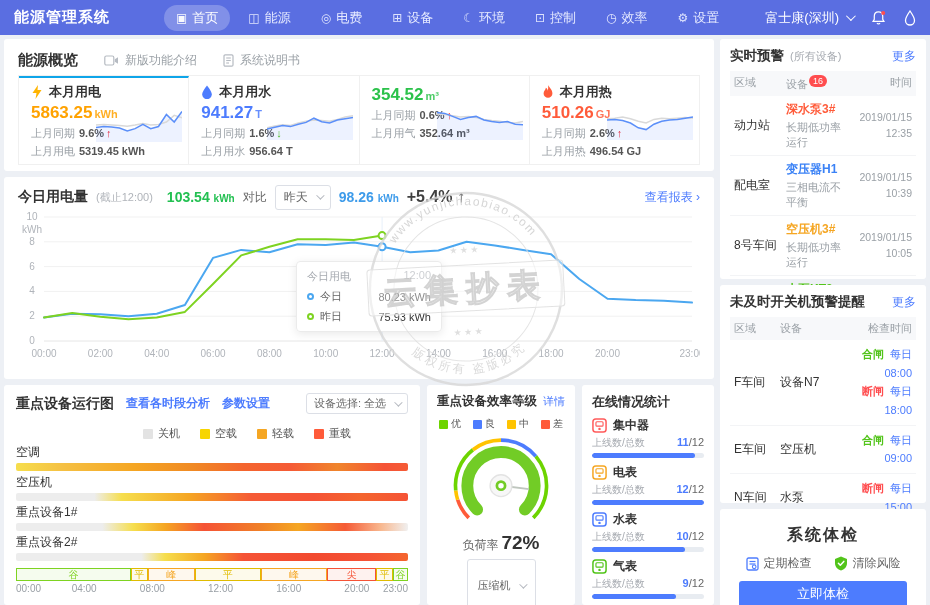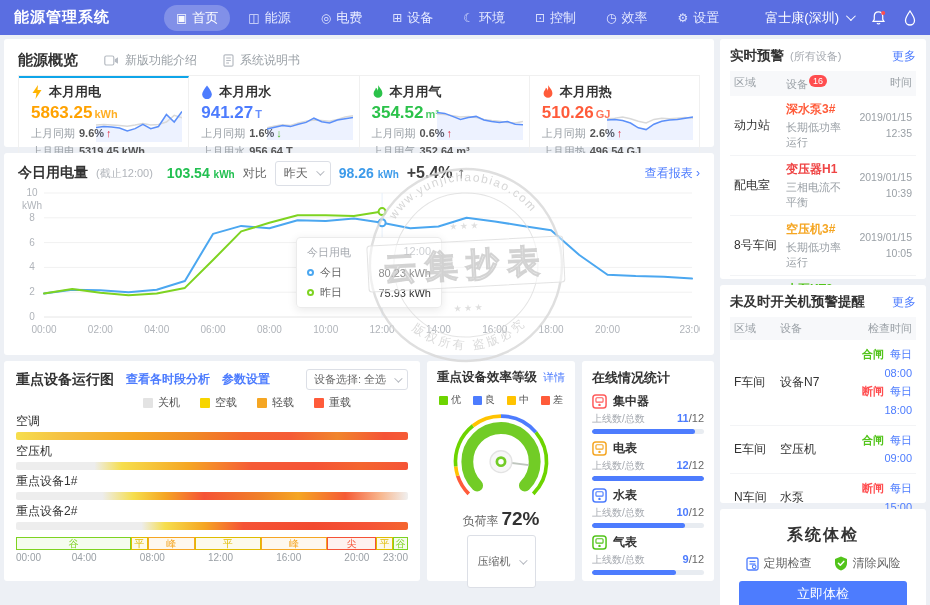--- a/index.html
+++ b/index.html
@@ -14,21 +14,21 @@
 .nav-ico{font-size:12px;opacity:.95;}
 .nav-right{display:flex;align-items:center;gap:18px;}
 .tenant{display:flex;align-items:center;font-size:13px;cursor:pointer;}
 .chev{width:7px;height:7px;border-right:1.5px solid #fff;border-bottom:1.5px solid #fff;transform:rotate(45deg) translateY(-2px);margin-left:7px;}
 
 .content{display:flex;gap:6px;padding:4px;}
 .col-left{width:710px;display:flex;flex-direction:column;gap:6px;}
 .col-right{width:206px;display:flex;flex-direction:column;gap:6px;}
 .panel{background:#fff;border-radius:3px;}
 
-.ov-panel{height:108px;padding:8px 14px;}
+.ov-panel{height:132px;padding:8px 14px;}
 .ov-head{display:flex;align-items:center;gap:26px;height:26px;}
 .ov-title{font-size:15px;font-weight:bold;}
 .ov-tab{display:flex;align-items:center;gap:6px;color:#9AA0A6;font-size:12px;cursor:pointer;}
 .cards{display:flex;border:1px solid #F0F0F0;height:90px;margin-top:2px;}
 .card{flex:1;position:relative;padding:7px 12px;border-right:1px solid #F0F0F0;overflow:hidden;}
 .card:last-child{border-right:none;}
 .card.active{border-top:2px solid #0ea5e9;padding-top:5px;}
 .card-head{display:flex;align-items:center;gap:6px;font-size:13px;font-weight:bold;color:#333;}
 .card-val{margin-top:2px;font-size:17px;font-weight:bold;}
 .card-val .unit{font-size:11px;font-weight:bold;margin-left:2px;opacity:.85;}
@@ -56,21 +56,21 @@
 .tt-dot{width:7px;height:7px;border-radius:50%;border:2px solid;background:#fff;margin-right:6px;}
 .tt-val{margin-left:auto;color:#333;}
 .watermark{position:absolute;left:362px;top:12px;z-index:6;pointer-events:none;opacity:.8;transform:rotate(-3deg);}
 
 .bottom-row{display:flex;gap:7px;height:220px;}
 .run-panel{width:416px;padding:8px 12px;}
 .rp-head{display:flex;align-items:center;gap:12px;}
 .rp-title{font-size:14px;font-weight:bold;white-space:nowrap;}
 .rp-link{color:#4D7CFE;font-size:12px;font-weight:bold;cursor:pointer;white-space:nowrap;}
 .rp-sel{margin-left:auto;padding:2px 7px;font-size:11px;}
-.run-legend{display:flex;gap:20px;justify-content:center;margin:5px 0 0 70px;}
+.run-legend{display:flex;gap:20px;justify-content:center;margin:12px 0 0 70px;}
 .leg-item{display:flex;align-items:center;gap:5px;font-size:11px;color:#555;}
 .leg-sw{width:10px;height:10px;border-radius:1px;}
 .run-row-label{font-size:12px;color:#333;margin-top:3px;}
 .run-bar{height:8px;border-radius:2px;margin-top:2px;}
 .tou{display:flex;height:13px;margin-top:7px;}
 .tou-seg{border:1px solid;font-size:10px;line-height:11px;text-align:center;overflow:hidden;white-space:nowrap;}
 .tou-ticks{position:relative;height:13px;margin-top:2px;color:#9AA0A6;font-size:10px;}
 .tou-tick{position:absolute;top:0;transform:translateX(-50%);}
 .tou-tick.first{transform:none;}
 .tou-tick.last{transform:translateX(-100%);}
@@ -237,26 +237,20 @@
               <div class="card-val" style="color: rgb(77, 124, 254);"><span>941.27</span><span class="unit">T</span></div>
               <div class="card-row"><span>上月同期</span><b>1.6%</b><span class="arrow-down">↓</span></div>
               <div class="card-row"><span>上月用水</span><b>956.64 T</b></div>
               <svg width="86" height="38" class="spark">
                 <polygon points="0.0,25.0 7.8,23.2 15.6,21.4 23.5,22.6 31.3,20.2 39.1,18.4 46.9,14.2 54.7,17.8 62.5,19.0 70.4,16.0 78.2,14.8 86.0,13.6 86,36 0,36" fill="rgba(77,124,254,0.10)"></polygon>
                 <polyline points="0.0,23.8 7.8,22.0 15.6,20.8 23.5,21.4 31.3,19.0 39.1,17.2 46.9,16.0 54.7,16.6 62.5,17.2 70.4,15.4 78.2,13.0 86.0,11.8" fill="none" stroke="#D9D9D9" stroke-width="1.5"></polyline>
                 <polyline points="0.0,25.0 7.8,23.2 15.6,21.4 23.5,22.6 31.3,20.2 39.1,18.4 46.9,14.2 54.7,17.8 62.5,19.0 70.4,16.0 78.2,14.8 86.0,13.6" fill="none" stroke="#5B8FF9" stroke-width="1.5"></polyline>
               </svg>
             </div>
             <div class="card">
-              <div class="card-head">
-                <svg width="12" height="14" viewBox="0 0 12 14">
-                  <path d="M6 0 C7.2 2.6 10.4 4.6 10.4 8.4 A4.4 4.4 0 0 1 1.6 8.4 C1.6 5.8 3.6 5 3.9 2.8 C5 3.5 5.6 4.5 5.5 5.8 C6.3 4.4 6.4 2.2 6 0 Z" fill="#2BC24A"></path>
-                </svg>
-                <span>本月用气</span>
-              </div>
               <div class="card-val" style="color: rgb(43, 194, 74);"><span>354.52</span><span class="unit">m³</span></div>
               <div class="card-row"><span>上月同期</span><b>0.6%</b><span class="arrow-up">↑</span></div>
               <div class="card-row"><span>上月用气</span><b>352.64 m³</b></div>
               <svg width="86" height="38" class="spark">
                 <polygon points="0.0,8.5 7.8,9.4 15.6,12.4 23.5,15.4 31.3,13.6 39.1,12.4 46.9,16.0 54.7,17.5 62.5,18.4 70.4,17.5 78.2,20.2 86.0,20.8 86,36 0,36" fill="rgba(77,124,254,0.10)"></polygon>
                 <polyline points="0.0,10.0 7.8,10.6 15.6,11.8 23.5,13.0 31.3,12.4 39.1,13.6 46.9,15.4 54.7,16.6 62.5,17.2 70.4,18.4 78.2,19.0 86.0,17.5" fill="none" stroke="#D9D9D9" stroke-width="1.5"></polyline>
                 <polyline points="0.0,8.5 7.8,9.4 15.6,12.4 23.5,15.4 31.3,13.6 39.1,12.4 46.9,16.0 54.7,17.5 62.5,18.4 70.4,17.5 78.2,20.2 86.0,20.8" fill="none" stroke="#5B8FF9" stroke-width="1.5"></polyline>
               </svg>
             </div>
             <div class="card">
@@ -558,21 +552,21 @@
                 <div class="a-desc">长期低功率运行</div>
               </span>
               <span class="a-time">
                 <div>2019/01/15</div>
                 <div>12:35</div>
               </span>
             </div>
             <div class="a-row">
               <span class="a-area">配电室</span>
               <span>
-                <div class="a-dev" style="color: #ef4444;">变压器H1</div>
+                <div class="a-dev" style="color: #3b82f6;">变压器H1</div>
                 <div class="a-desc">三相电流不平衡</div>
               </span>
               <span class="a-time">
                 <div>2019/01/15</div>
                 <div>10:39</div>
               </span>
             </div>
             <div class="a-row">
               <span class="a-area">8号车间</span>
               <span>

